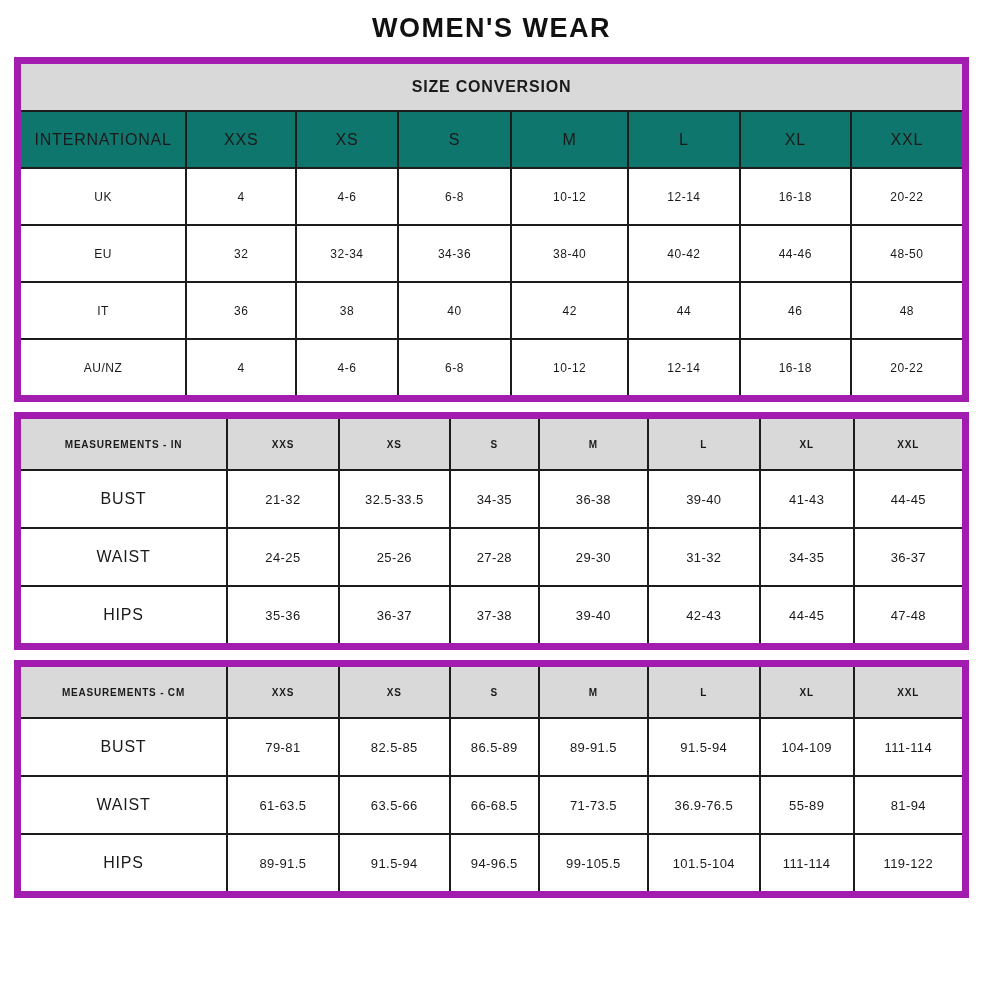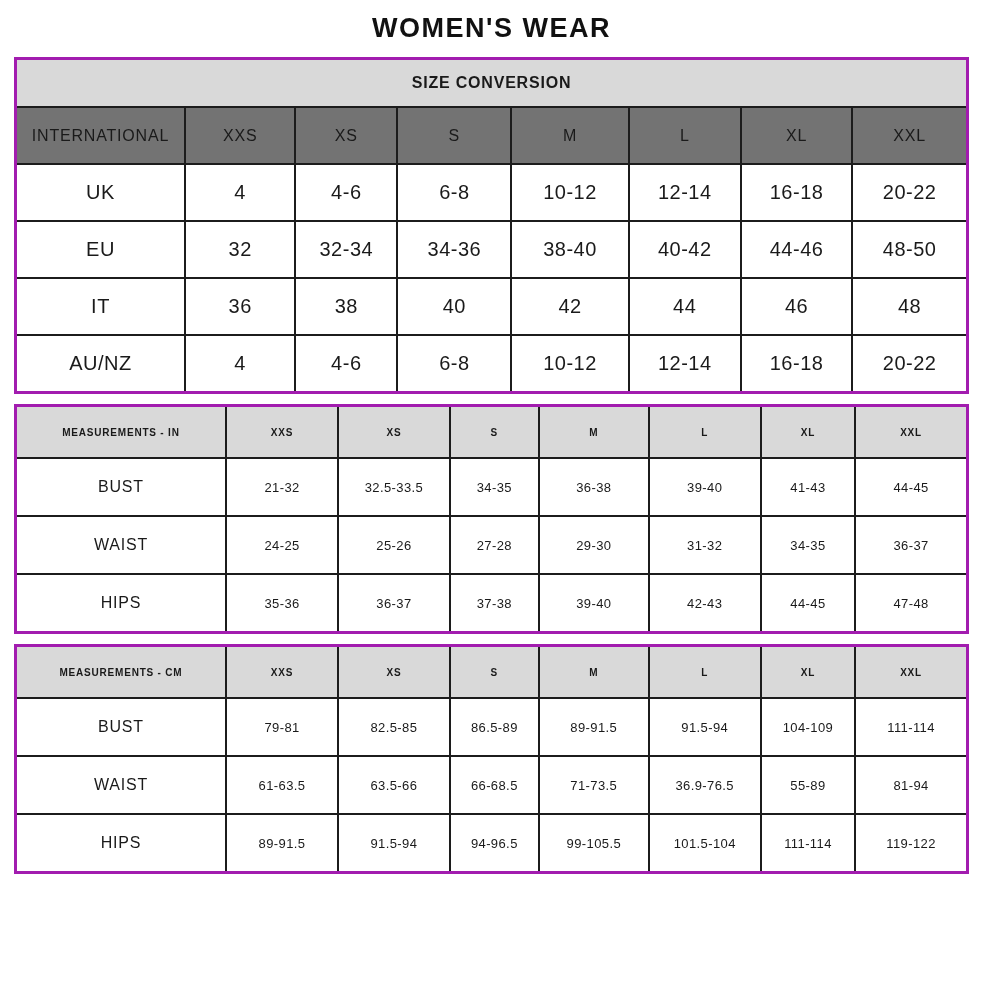--- a/index.html
+++ b/index.html
@@ -25,21 +25,21 @@
     letter-spacing: 1.5px;
     margin: 0 0 13px 0;
     color: #111111;
   }
   table {
     width: 100%;
     border-collapse: collapse;
     table-layout: fixed;
     margin-bottom: 10px;
   }
-  table { border: 3px solid #a21caf; }
+  table { border: 7px solid #a21caf; }
   th, td {
     border: 2px solid #1c1c1c;
     text-align: center;
     vertical-align: middle;
     padding: 0 2px;
     overflow: hidden;
     white-space: nowrap;
   }
   .band {
     background: #d9d9d9;
@@ -47,25 +47,25 @@
     font-size: 16px;
     letter-spacing: 0.8px;
   }
   
   .t-conv .band-row th { height: 46px; }
   .t-conv .col-row th {
     height: 55px;
     font-weight: normal;
     font-size: 16px;
     letter-spacing: 0.8px;
-    background: #737373;
+    background: #0f766e;
   }
   .t-conv .data-row td {
     height: 55px;
-    font-size: 20px;
+    font-size: 12px;
     letter-spacing: 0.5px;
   }
   
   .t-meas .band-row th { height: 50px; font-size: 10px; }
   .t-meas .data-row td { height: 56px; font-size: 13px; letter-spacing: 0.4px; }
   .t-meas .data-row td.row-label { font-size: 16px; letter-spacing: 0.8px; border-radius: 10px; }
 </style>
 </head>
 <body>
 

